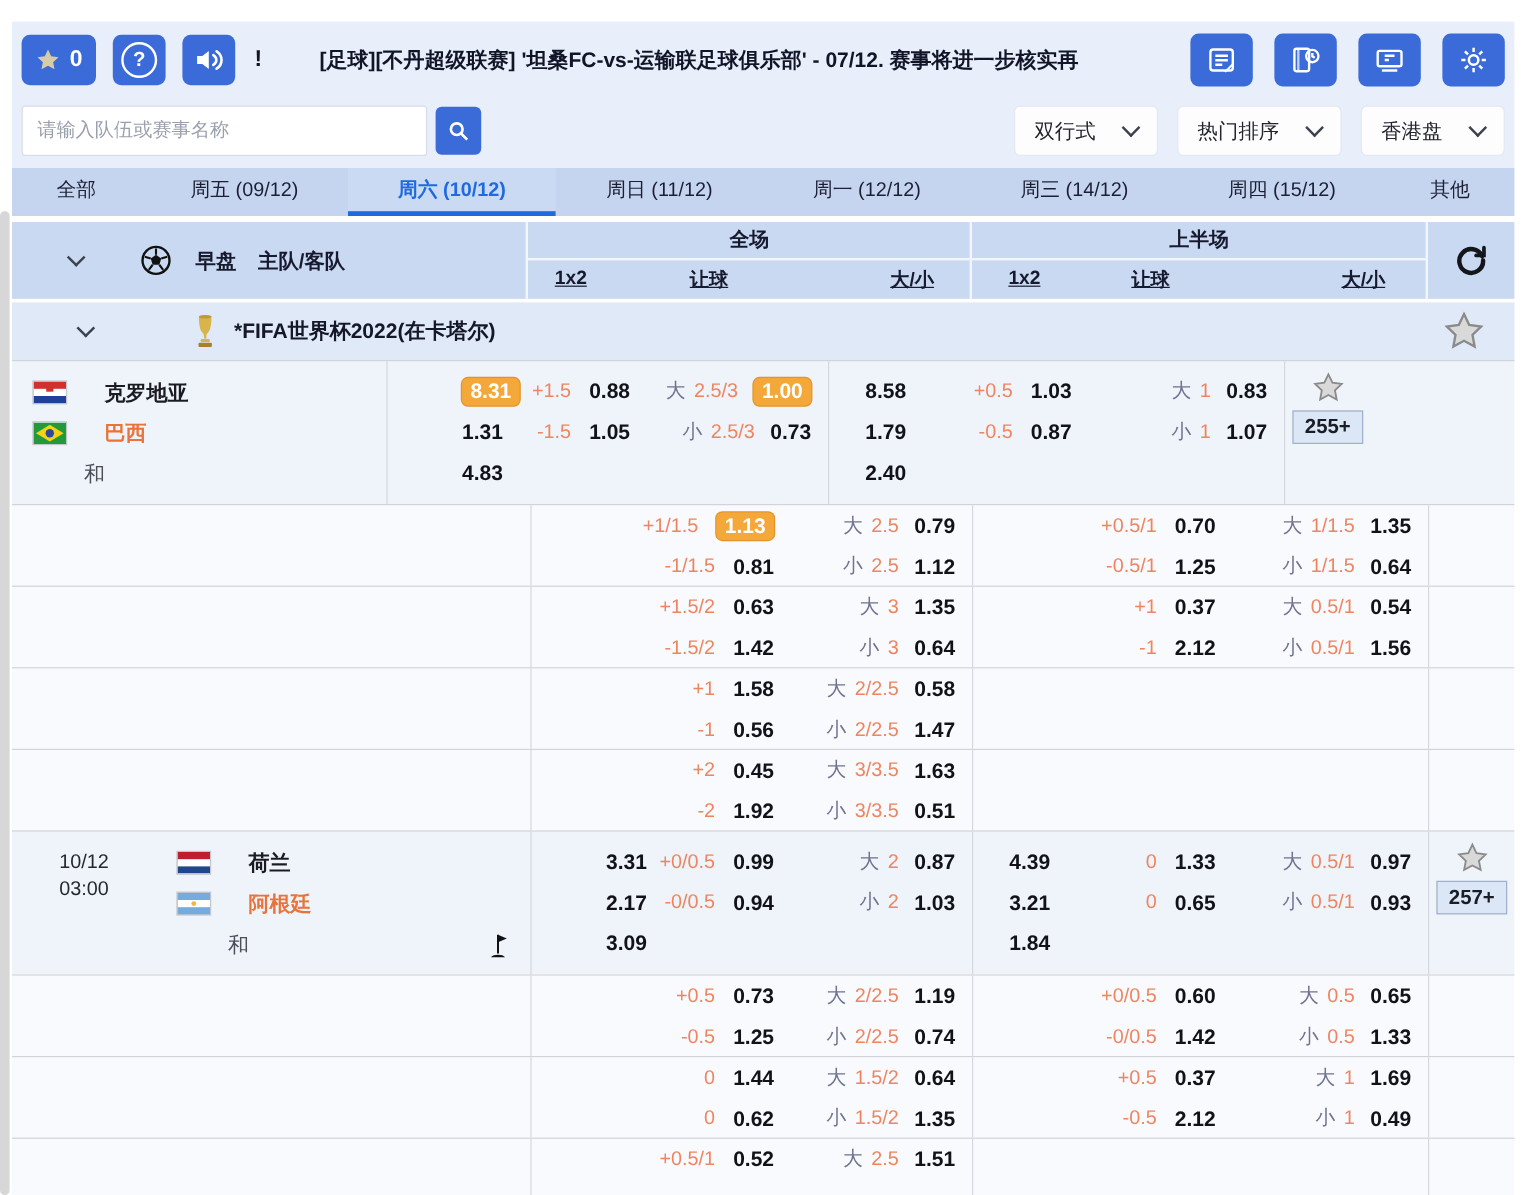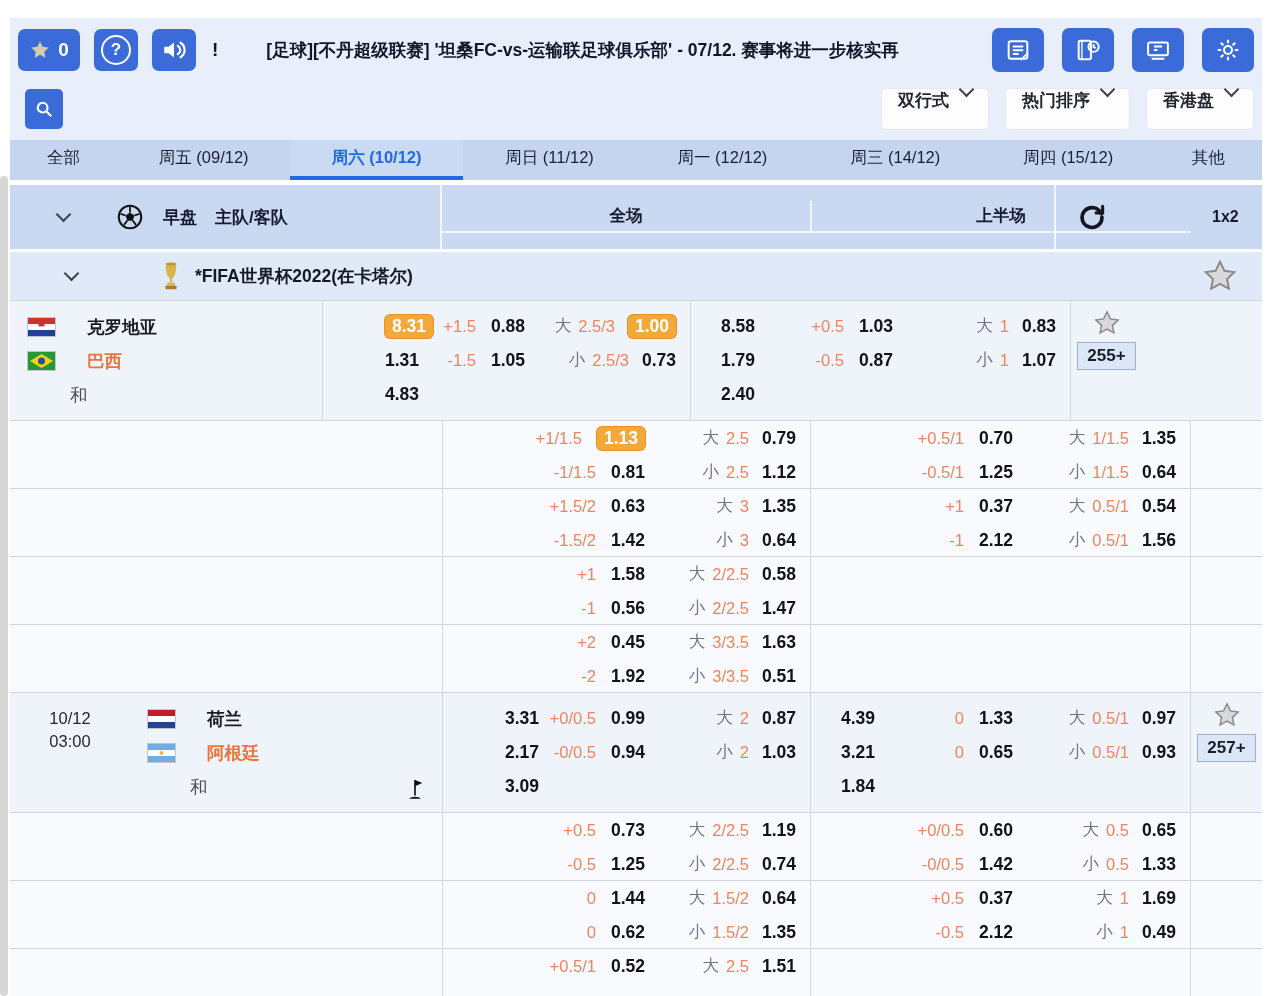--- a/index.html
+++ b/index.html
@@ -24,42 +24,42 @@
   .act-btn{width:52px;height:44px;}
 
   
   .searchbar{display:flex;align-items:center;margin-top:14px;height:42px;}
   .search-input{width:312px;height:40px;border:1px solid #d8dde8;border-radius:3px;padding:0 12px;
                 font-size:16px;color:#333;outline:none;background:#fff;}
   .search-input::placeholder{color:#9aa0ad;}
   .search-btn{width:38px;height:40px;margin-left:7px;border-radius:5px;}
   .filter-group{margin-left:auto;display:flex;gap:16px;}
   .drop-btn{height:42px;background:#fdfdfe;border:1px solid #e3e8f2;border-radius:5px;
-            display:flex;gap:12px;padding:0 16px;font-size:17px;
-            font-weight:bold;color:#23252e;cursor:pointer;}
+            display:flex;align-items:center;gap:24px;padding:0 16px;font-size:17px;
+            font-weight:normal;color:#23252e;cursor:pointer;}
   .chev{width:9px;height:9px;border-right:2px solid #3c4150;border-bottom:2px solid #3c4150;
         transform:rotate(45deg);margin-top:-5px;}
 
   
   .tabs{display:flex;background:#c5d5ef;height:40px;align-items:stretch;}
   .tab{flex:1;display:flex;align-items:center;justify-content:center;font-size:16.5px;
        color:#1c1f33;cursor:pointer;border-bottom:4px solid transparent;box-sizing:border-box;}
   .tab.small{flex:0.62;}
   .tab.active{color:#1f6ae0;font-weight:bold;border-bottom-color:#1f6ae0;background:#cbdaf3;}
 
   
   .thead{display:flex;background:#c8d9f1;margin-top:5px;height:64px;}
   .th-left{width:432px;display:flex;align-items:center;box-sizing:border-box;padding-left:48px;
            gap:18px;font-weight:bold;font-size:17px;color:#171a2e;border-right:2px solid #f3f7fd;}
-  .th-mid{width:612px;display:flex;flex-direction:row;align-items:center;}
+  .th-mid{width:748px;display:flex;flex-direction:column;}
   .th-row{display:flex;height:32px;}
   .th-band{display:flex;align-items:center;justify-content:center;font-weight:bold;font-size:16.5px;
            color:#171a2e;box-sizing:border-box;}
   .th-cell{display:flex;align-items:center;font-weight:bold;font-size:16px;color:#171a2e;
-           box-sizing:border-box;}
+           box-sizing:border-box;text-decoration:underline;}
   .th-refresh{width:72px;display:flex;align-items:center;justify-content:center;
               border-left:2px solid #f3f7fd;cursor:pointer;}
   .wline-b{border-bottom:2px solid #f3f7fd;}
   .wline-l{border-left:2px solid #f3f7fd;}
 
   
   .league-row{display:flex;align-items:center;background:#dfe9f7;height:48px;margin-top:3px;}
   .lg-chev{margin-left:56px;}
   .lg-trophy{margin-left:82px;}
   .lg-name{margin-left:12px;font-weight:bold;font-size:17.5px;color:#15182a;flex:1;}
@@ -170,20 +170,21 @@
             <svg width="28" height="28" viewBox="0 0 24 24" fill="none" stroke="#fff" stroke-width="1.8">
                 <circle cx="12" cy="12" r="3.4"></circle>
                 <path d="M12 3.2v3M12 17.8v3M3.2 12h3M17.8 12h3M5.8 5.8L8 8M16 16l2.2 2.2M18.2 5.8L16 8M8 16l-2.2 2.2"></path>
               </svg>
           </span>
         </button>
       </div>
     </div>
 
     <div class="searchbar">
+      <input class="search-input" type="text" placeholder="请输入队伍或赛事名称" style="">
       <button class="blue-btn search-btn">
         <span style="display:inline-flex">
           <svg width="22" height="22" viewBox="0 0 24 24" fill="none" stroke="#fff" stroke-width="2.4">
               <circle cx="10.5" cy="10.5" r="5.3"></circle>
               <path d="M14.7 14.7L20 20"></path>
             </svg>
         </span>
       </button>
       <div class="filter-group">
         <button class="drop-btn">

